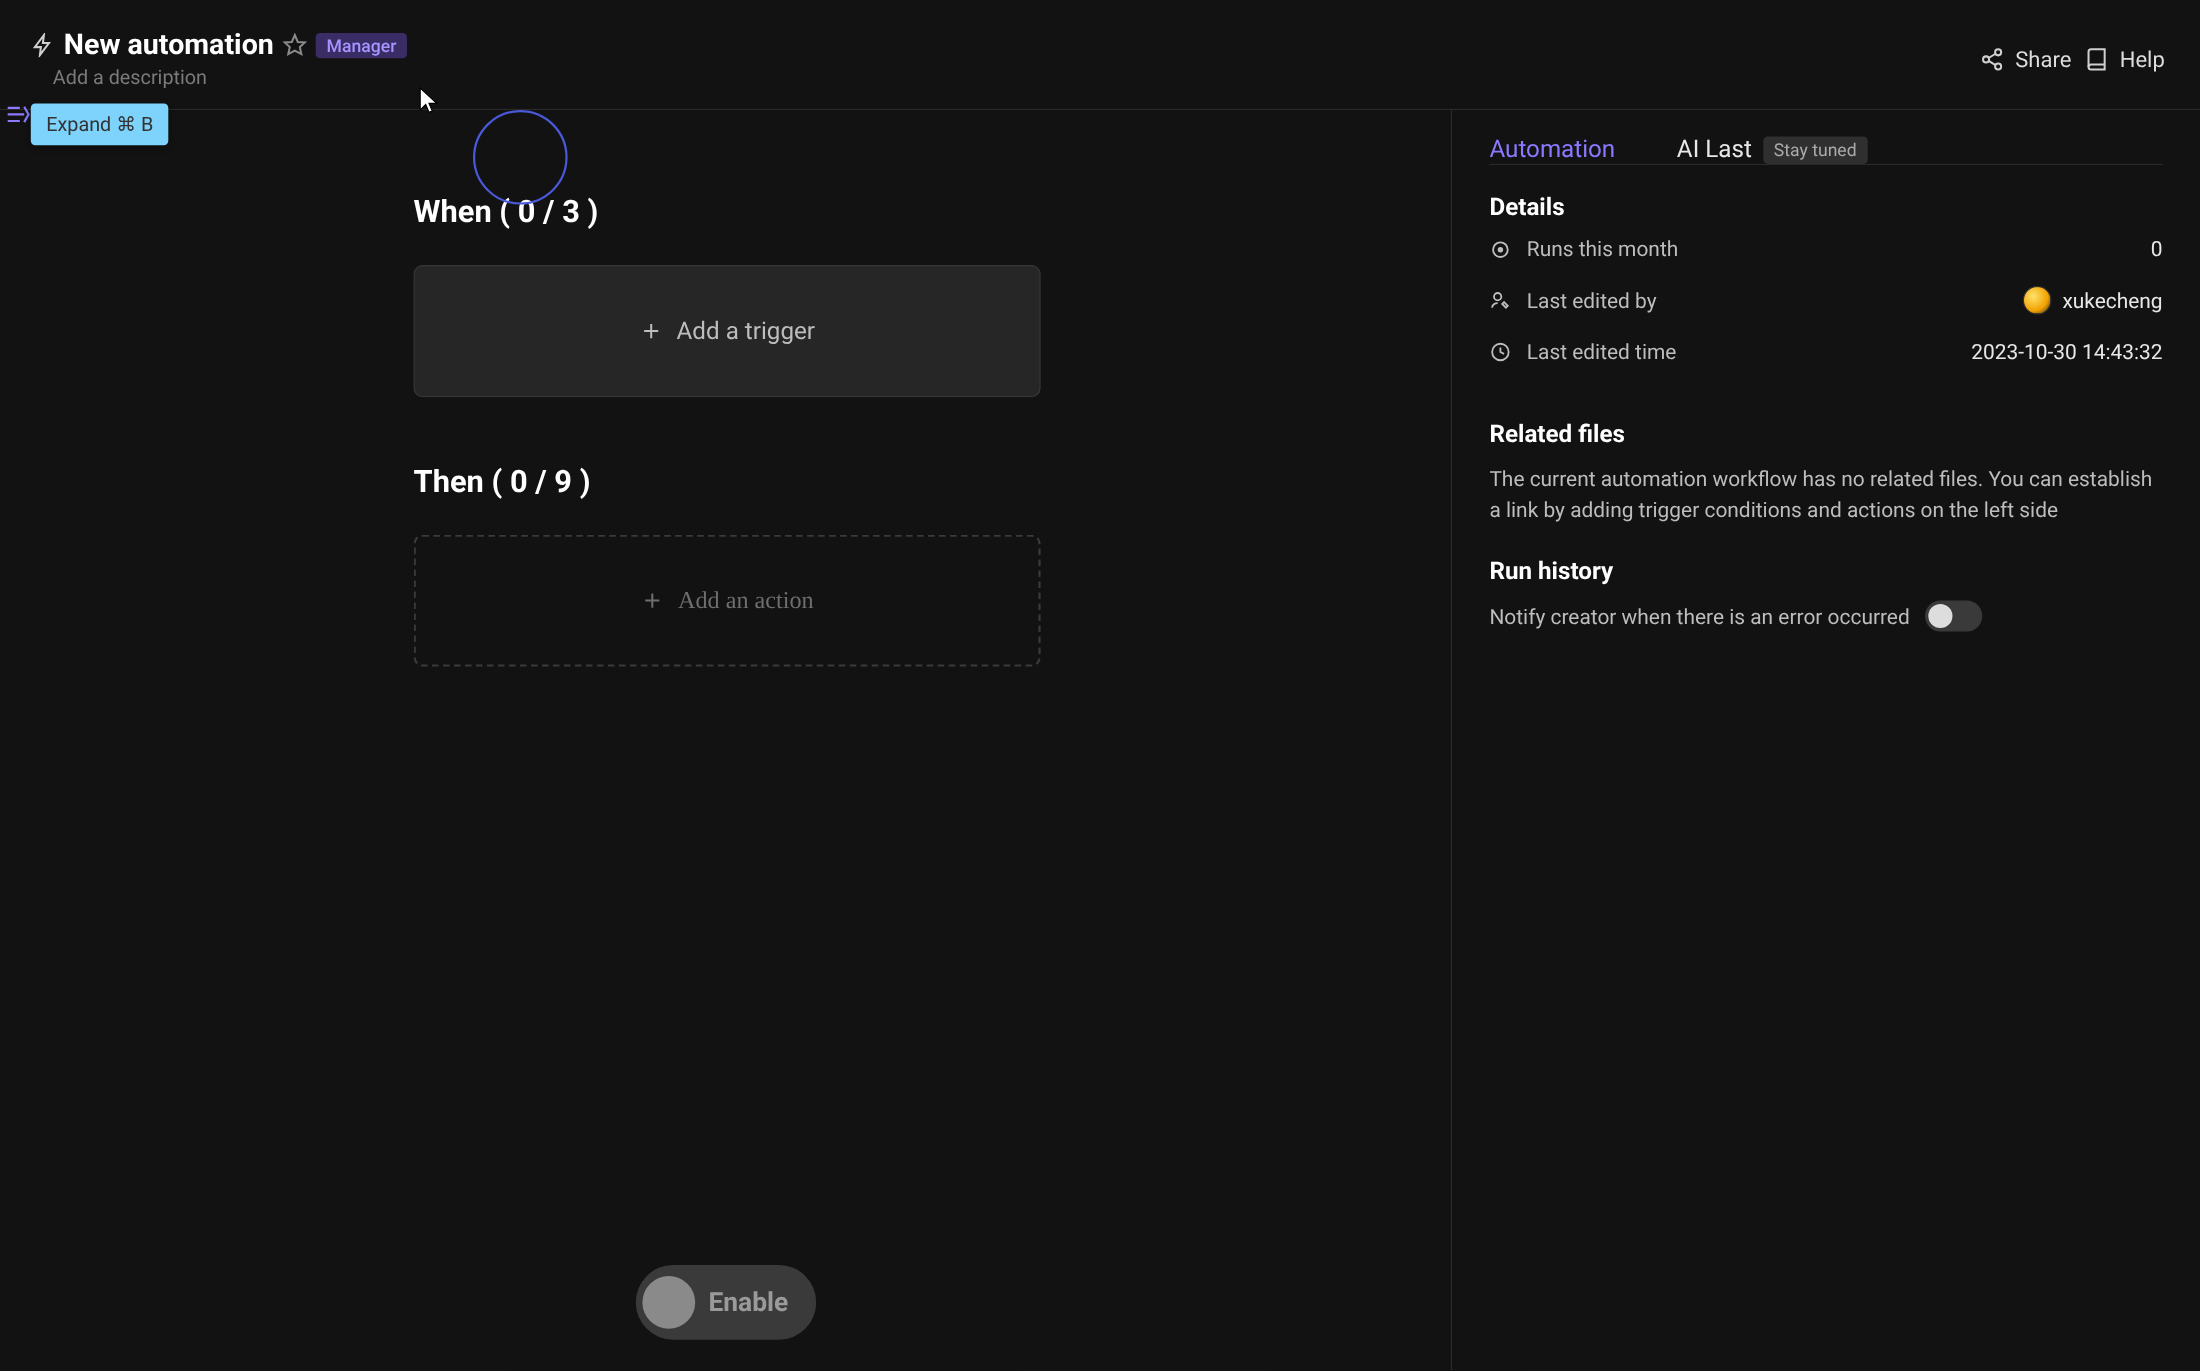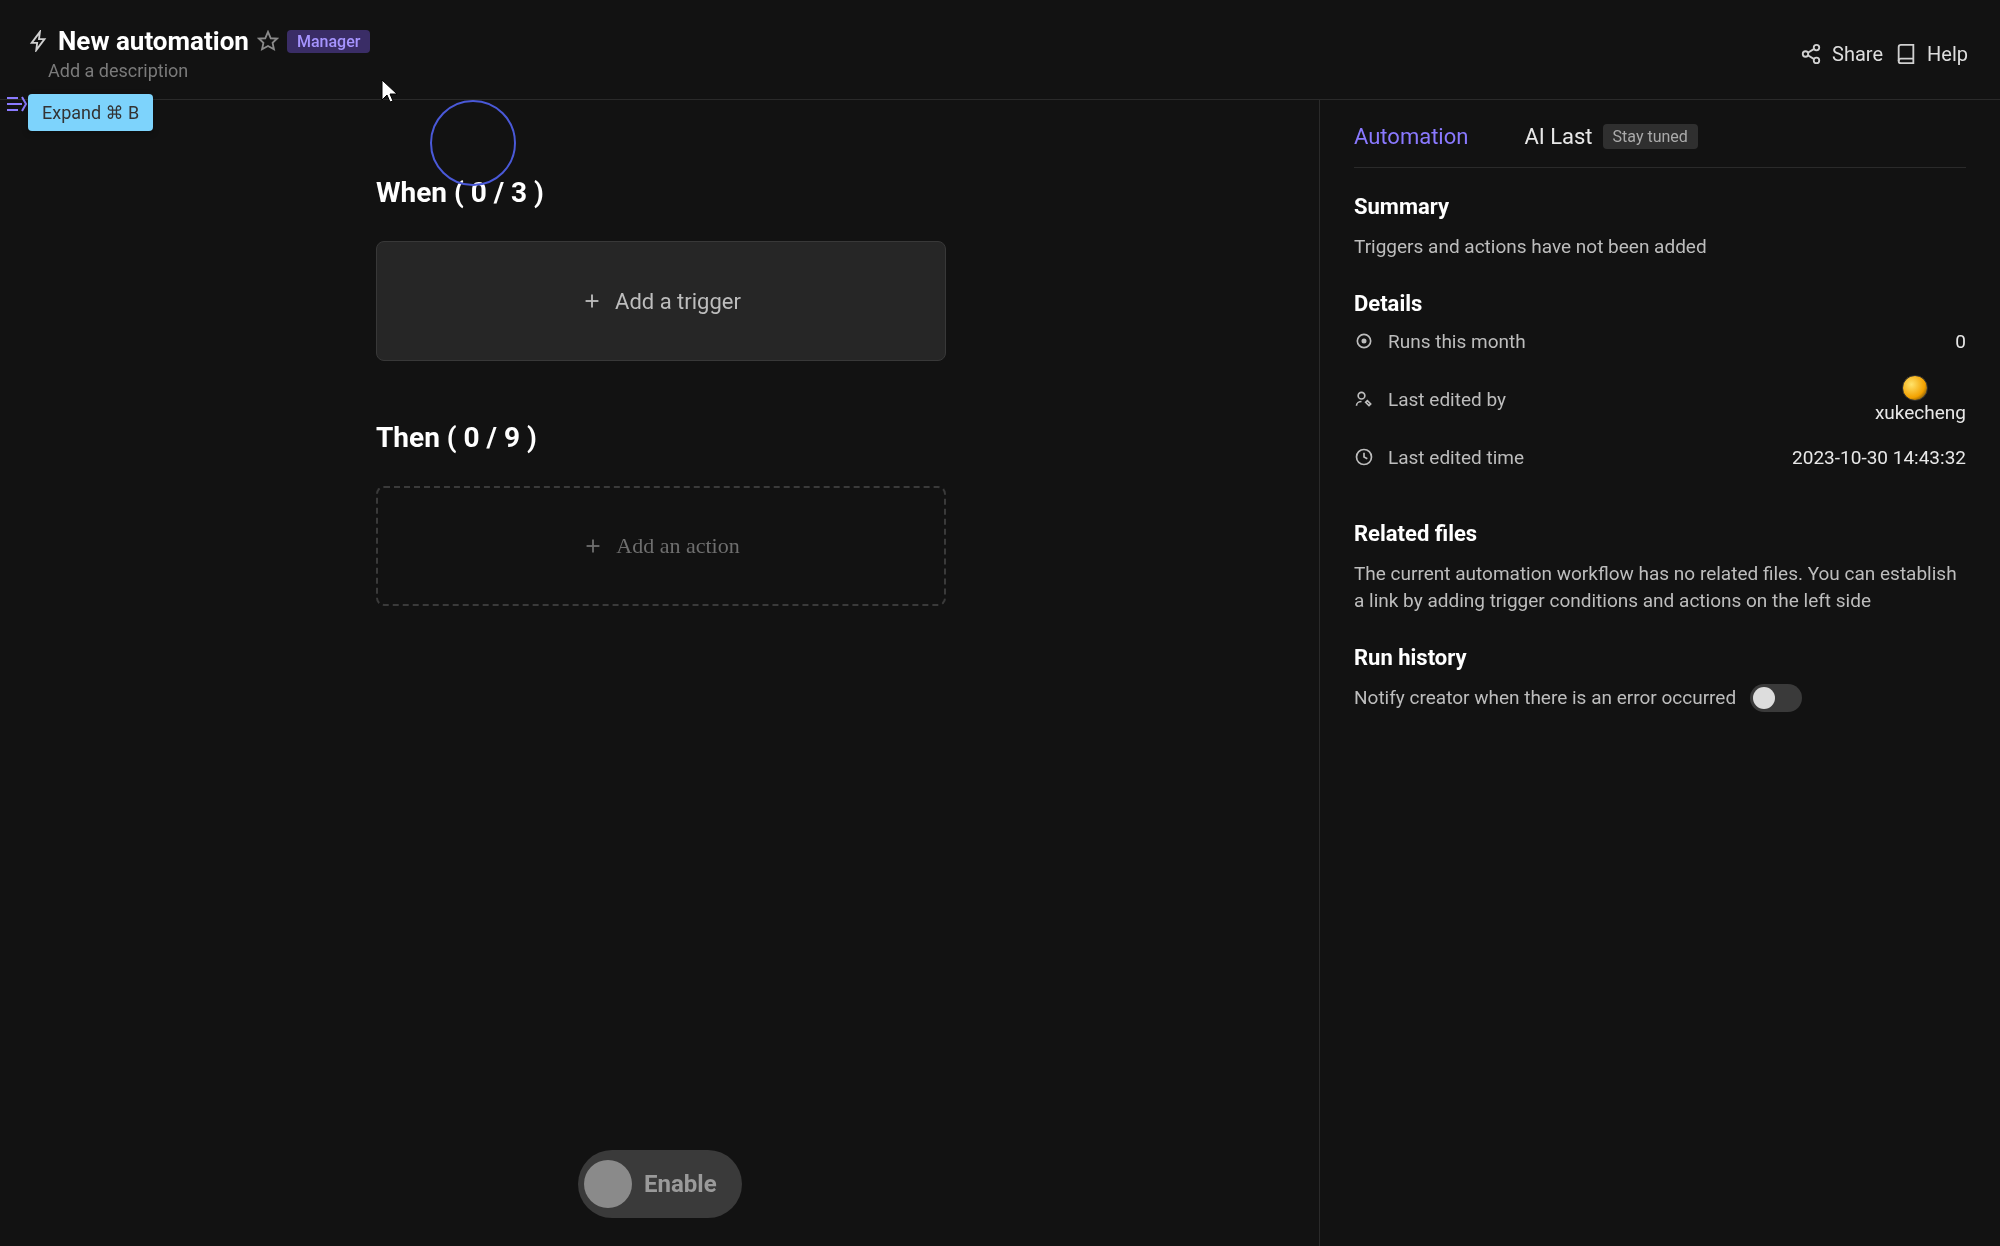--- a/index.html
+++ b/index.html
@@ -184,21 +184,20 @@
     font-weight: 700;
     color: #9a9a9a;
   }
 
   
   .panel-tabs {
     display: flex;
     align-items: center;
     gap: 56px;
     font-size: 22px;
-    padding-bottom: 18px;
     border-bottom: 1px solid #2a2a2a;
     margin-bottom: 26px;
   }
   .tab {
     cursor: pointer;
     display: flex;
     align-items: center;
     gap: 10px;
   }
   .tab.active { color: #8a79ff; }
@@ -241,21 +240,21 @@
   .avatar {
     width: 26px;
     height: 26px;
     border-radius: 50%;
     background: radial-gradient(circle at 35% 35%, #ffe36b 0%, #f2a100 60%, #1a1a1a 100%);
     display: inline-block;
     margin-right: 10px;
     vertical-align: middle;
     border: 1px solid #333;
   }
-  .user-chip { display: flex; align-items: center; flex-direction: column; }
+  .user-chip { display: flex; align-items: center; }
 
   .toggle {
     width: 52px;
     height: 28px;
     background: #3a3a3a;
     border-radius: 14px;
     position: relative;
     cursor: pointer;
   }
   .toggle .knob {
@@ -372,24 +371,20 @@
     <div class="panel-tabs">
       <div class="tab active">
         <span>Automation</span>
       </div>
       <div class="tab">
         <span>AI Last</span>
         <span class="badge">Stay tuned</span>
       </div>
     </div>
 
-    <div class="panel-section">
-      <div class="panel-heading">Summary</div>
-      <div class="panel-text">Triggers and actions have not been added</div>
-    </div>
 
     <div class="panel-section">
       <div class="panel-heading">Details</div>
 
       <div class="detail-row">
         <div class="detail-left">
           <span class="detail-icon">
             <svg viewBox="0 0 24 24" fill="none" stroke="#bdbdbd" stroke-width="2">
                 <circle cx="12" cy="12" r="8"></circle>
                 <circle cx="12" cy="12" r="2" fill="#bdbdbd"></circle>

